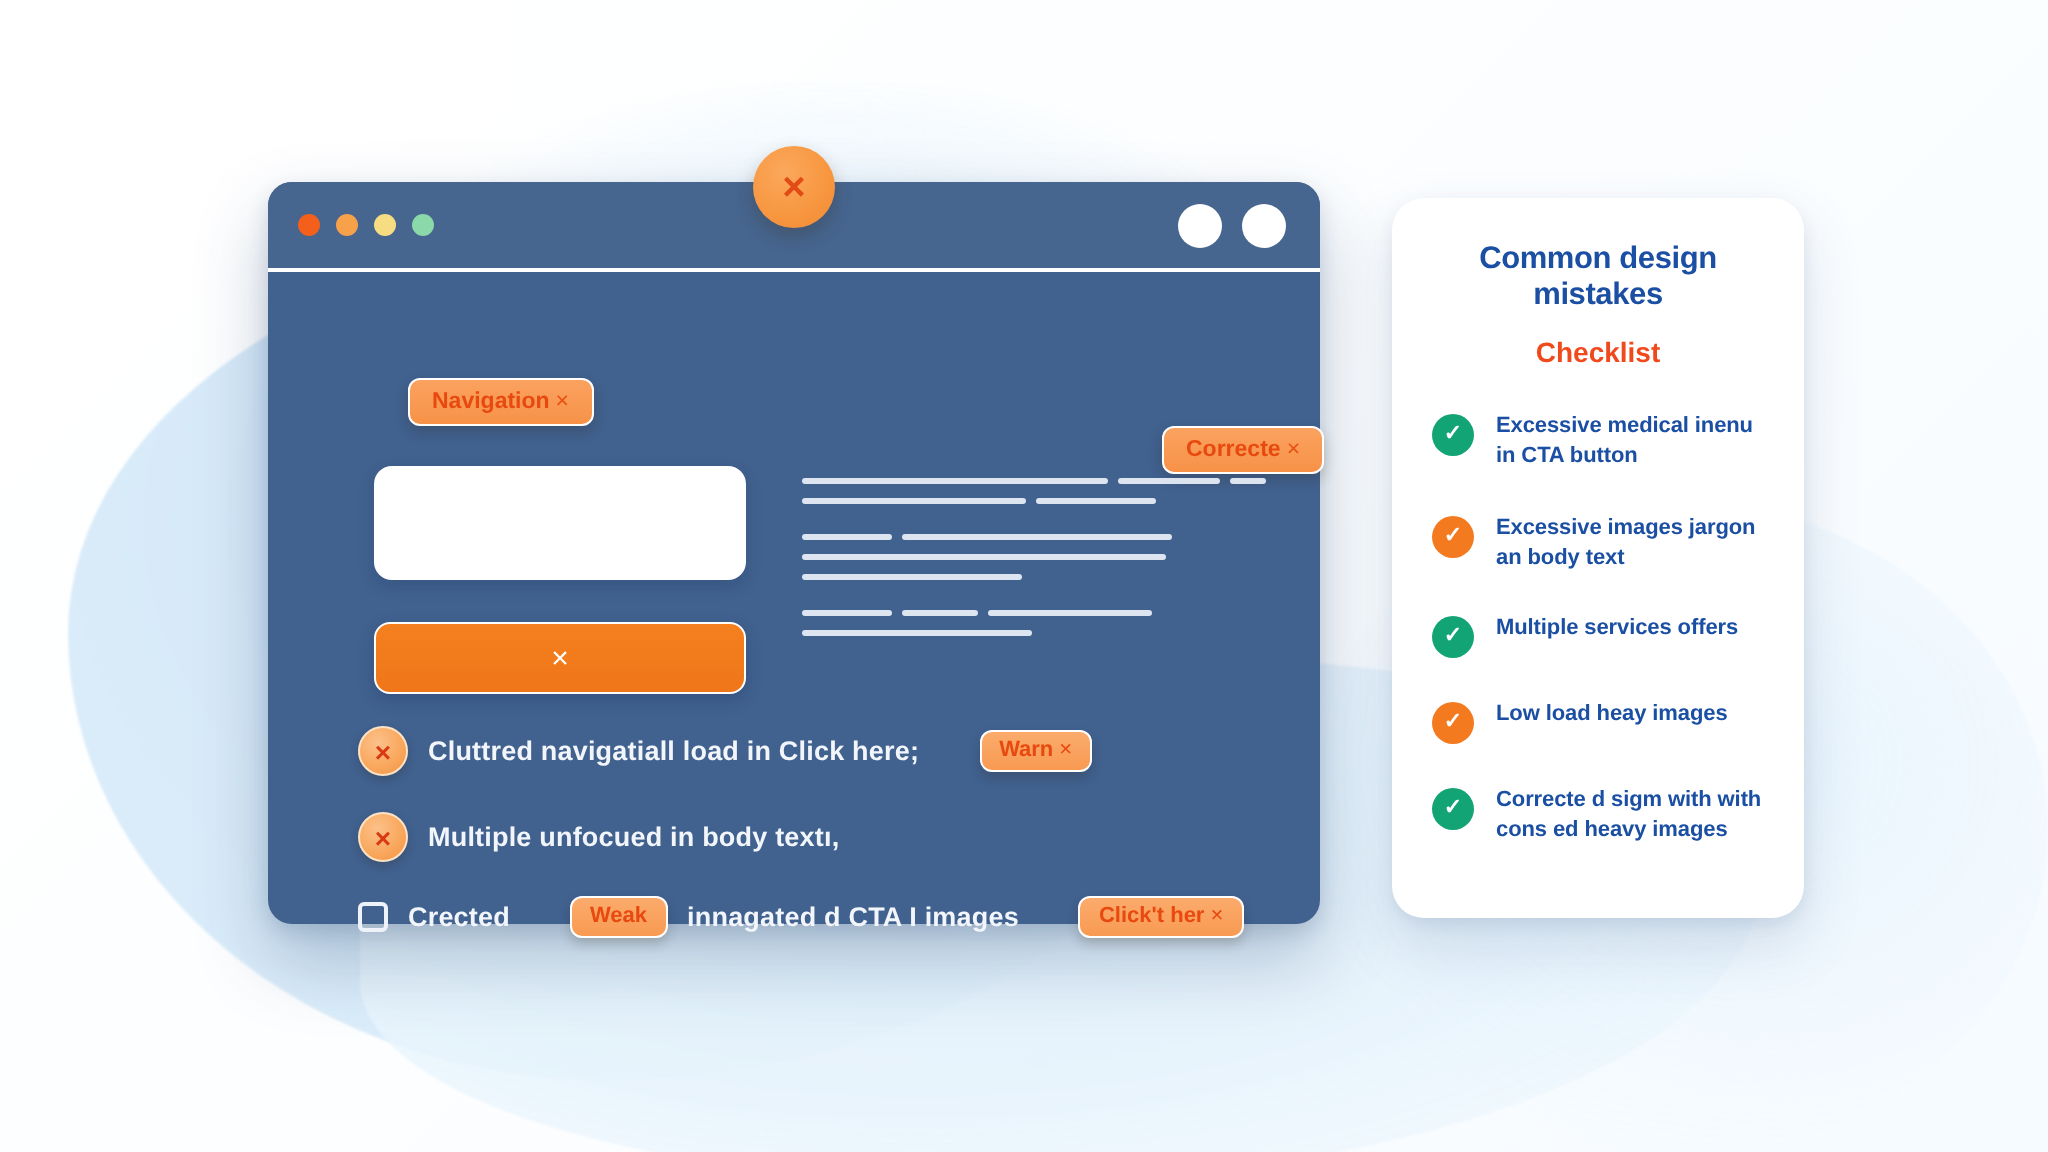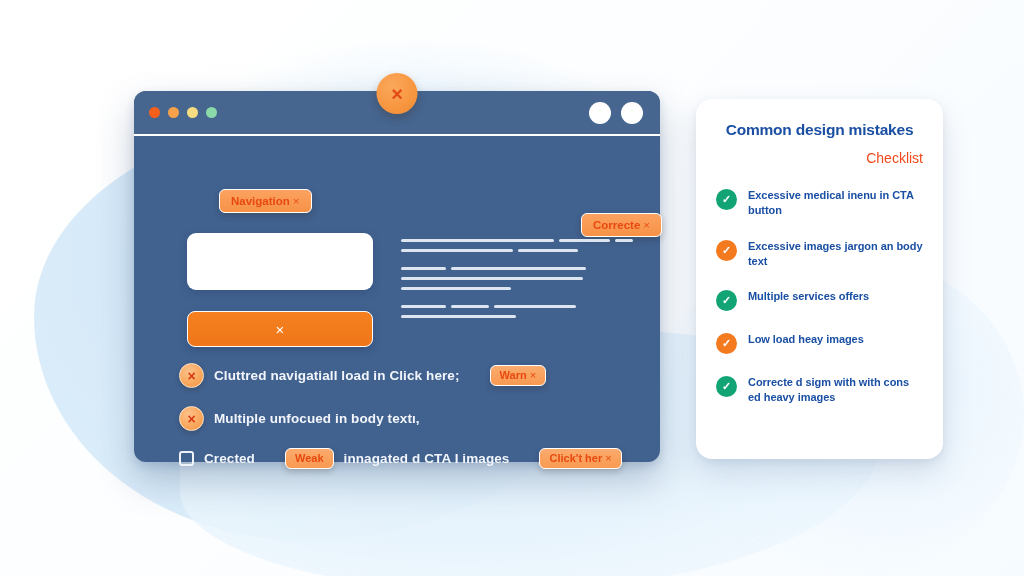--- a/index.html
+++ b/index.html
@@ -118,21 +118,21 @@
     border-radius: 6px;
     color: #e8490f;
     font-size: 11.5px;
     font-weight: bold;
     padding: 5px 11px;
     white-space: nowrap;
     box-shadow: 0 3px 7px rgba(40,30,10,.22);
   }
   .tag-chip .chip-x { font-weight: normal; margin-left: 3px; opacity: .92; }
 
-  #tag-navigation { left: 85px; top: 53px; text-align: center; }
+  #tag-navigation { left: 70px; top: 53px; text-align: center; }
   #tag-clutter   { left: 447px; top: 77px; }
 
   #input-box {
     position: absolute;
     left: 53px; top: 97px;
     width: 186px; height: 57px;
     background: #ffffff;
     border-radius: 9px;
     box-shadow: 0 3px 8px rgba(25,45,80,.22);
   }
@@ -218,38 +218,38 @@
     border: 2px solid #eef3f9;
     border-radius: 3px;
     background: transparent;
     flex: 0 0 auto;
   }
 
   
   #checklist-card {
     position: absolute;
     left: 696px; top: 99px;
-    width: 247px; height: 360px;
+    width: 206px; height: 360px;
     background: #ffffff;
     border-radius: 16px;
     box-shadow: 0 14px 30px rgba(60,90,130,.16), 0 3px 8px rgba(60,90,130,.10);
     padding: 22px 20px 16px 20px;
   }
   #card-title {
     text-align: center;
     color: #1a4fa3;
     font-size: 15.5px;
     font-weight: bold;
     letter-spacing: -.2px;
   }
   #card-subtitle {
-    text-align: right;
+    text-align: center;
     color: #f04a1c;
     font-size: 14px;
-    font-weight: normal;
+    font-weight: bold;
     margin-top: 11px;
   }
   #checklist-items { margin-top: 22px; }
   .check-item {
     display: flex;
     align-items: flex-start;
     gap: 11px;
     margin-bottom: 21px;
   }
   .check-icon {

